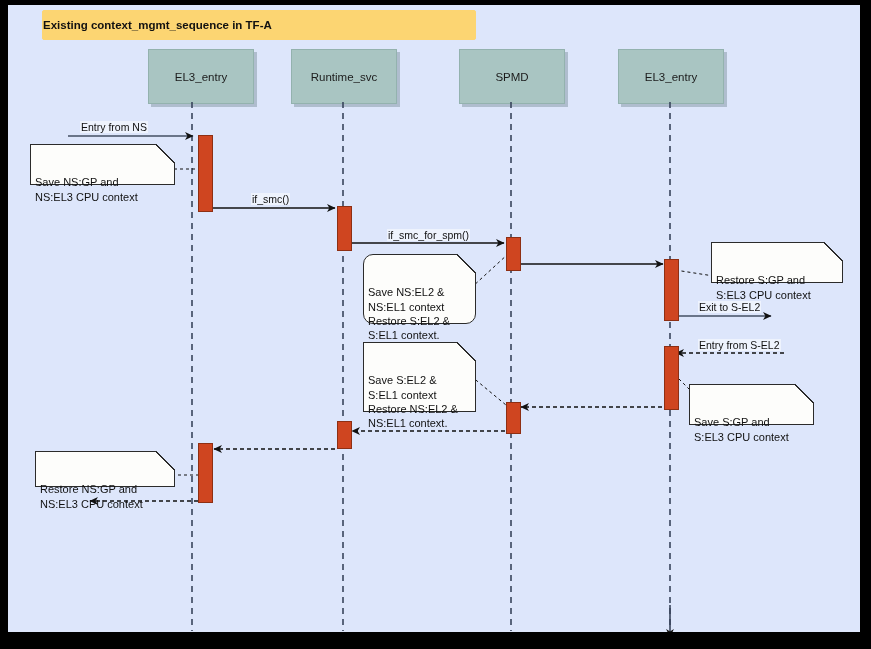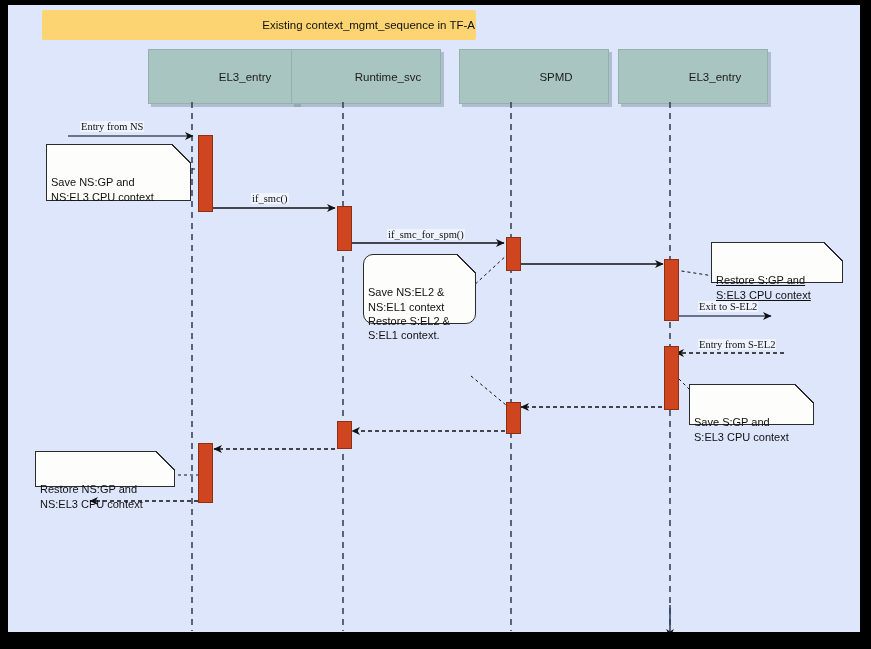--- a/index.html
+++ b/index.html
@@ -1,29 +1,29 @@
 <!DOCTYPE html>
 <html><head>
 <meta charset="utf-8">
 <style>
   html,body{margin:0;padding:0;background:#000;}
   body{width:871px;height:649px;overflow:hidden;font-family:"Liberation Sans",sans-serif;}
   #frame{position:absolute;left:0;top:0;width:871px;height:649px;background:#000;}
   #canvas{position:absolute;left:8px;top:5px;width:852px;height:627px;background:#dde6fb;overflow:hidden;}
   #svgroot{position:absolute;left:0;top:0;}
   .ttl{position:absolute;background:#fcd572;border:1px solid #fcd572;border-radius:2px;
-       display:flex;align-items:center;justify-content:flex-end;font-size:11.5px;font-weight:normal;color:#111;}
+       display:flex;align-items:center;justify-content:flex-start;font-size:11.5px;font-weight:bold;color:#111;}
   .lbox{position:absolute;background:#a9c5c2;border:1px solid #93b2ae;
         box-shadow:3px 3px 0 rgba(120,140,150,.45);
-        display:flex;align-items:center;justify-content:center;font-size:11.5px;color:#1b1b1b;padding-left:44px;}
+        display:flex;align-items:center;justify-content:center;font-size:11.5px;color:#1b1b1b;}
   .note{position:absolute;background:#fdfdfb;border:1px solid #2b2b2b;font-size:11px;color:#111;
         line-height:14.2px;padding:2px 4px 2px 4px;box-sizing:border-box;white-space:pre-line;}
   .note .foldline{position:absolute;right:-1px;top:-1px;width:19px;height:19px;
         background:linear-gradient(to bottom left, #dde6fb 49.4%, #2b2b2b 49.4%, #2b2b2b 53%, transparent 53%);}
-  .mlabel{position:absolute;font-size:10.5px;color:#111;background:#eef3fd;padding:0 1px;white-space:nowrap;font-family:Liberation Serif, serif;}
+  .mlabel{position:absolute;font-size:10.5px;color:#111;background:#eef3fd;padding:0 1px;white-space:nowrap;}
   .act{position:absolute;background:#cf4520;border:1px solid #8e2f13;}
 </style>
 </head>
 <body>
 
 <div id="frame">
   <div id="canvas">
 
     <div class="ttl" style="left:34px;top:5px;width:432px;height:28px;">
       <span>Existing context_mgmt_sequence in TF-A</span>
@@ -98,40 +98,47 @@
     <div class="act" style="left:498px;top:397px;width:13px;height:30px;"></div>
     <div class="act" style="left:329px;top:416px;width:13px;height:26px;"></div>
     <div class="act" style="left:190px;top:438px;width:13px;height:58px;"></div>
 
     <div class="mlabel" style="left:72px;top:116px;">Entry from NS</div>
     <div class="mlabel" style="left:243px;top:188px;">if_smc()</div>
     <div class="mlabel" style="left:379px;top:224px;">if_smc_for_spm()</div>
     <div class="mlabel" style="left:690px;top:296px;">Exit to S-EL2</div>
     <div class="mlabel" style="left:690px;top:334px;">Entry from S-EL2</div>
 
-    <div class="note" style="left:38px;top:139px;width:145px;height:57px;">
+    <div class="note" style="left:22px;top:139px;width:145px;height:41px;">
       <span class="foldline"></span>
       <span>Save NS:GP and
 NS:EL3 CPU context</span>
     </div>
 
     <div class="note" style="left:355px;top:249px;width:113px;height:70px;border-radius:10px;">
       <span class="foldline"></span>
       <span>Save NS:EL2 &amp;
 NS:EL1 context
 Restore S:EL2 &amp;
 S:EL1 context.</span>
     </div>
 
-    <div class="note" style="left:703px;top:237px;width:132px;height:41px;text-decoration:underline;">
+    <div class="note" style="left:703px;top:237px;width:132px;height:41px;">
       <span class="foldline"></span>
       <span>Restore S:GP and
 S:EL3 CPU context</span>
     </div>
 
+    <div class="note" style="left:355px;top:337px;width:113px;height:70px;">
+      <span class="foldline"></span>
+      <span>Save S:EL2 &amp;
+S:EL1 context
+Restore NS:EL2 &amp;
+NS:EL1 context.</span>
+    </div>
 
     <div class="note" style="left:681px;top:379px;width:125px;height:41px;">
       <span class="foldline"></span>
       <span>Save S:GP and
 S:EL3 CPU context</span>
     </div>
 
     <div class="note" style="left:27px;top:446px;width:140px;height:36px;">
       <span class="foldline"></span>
       <span>Restore NS:GP and

